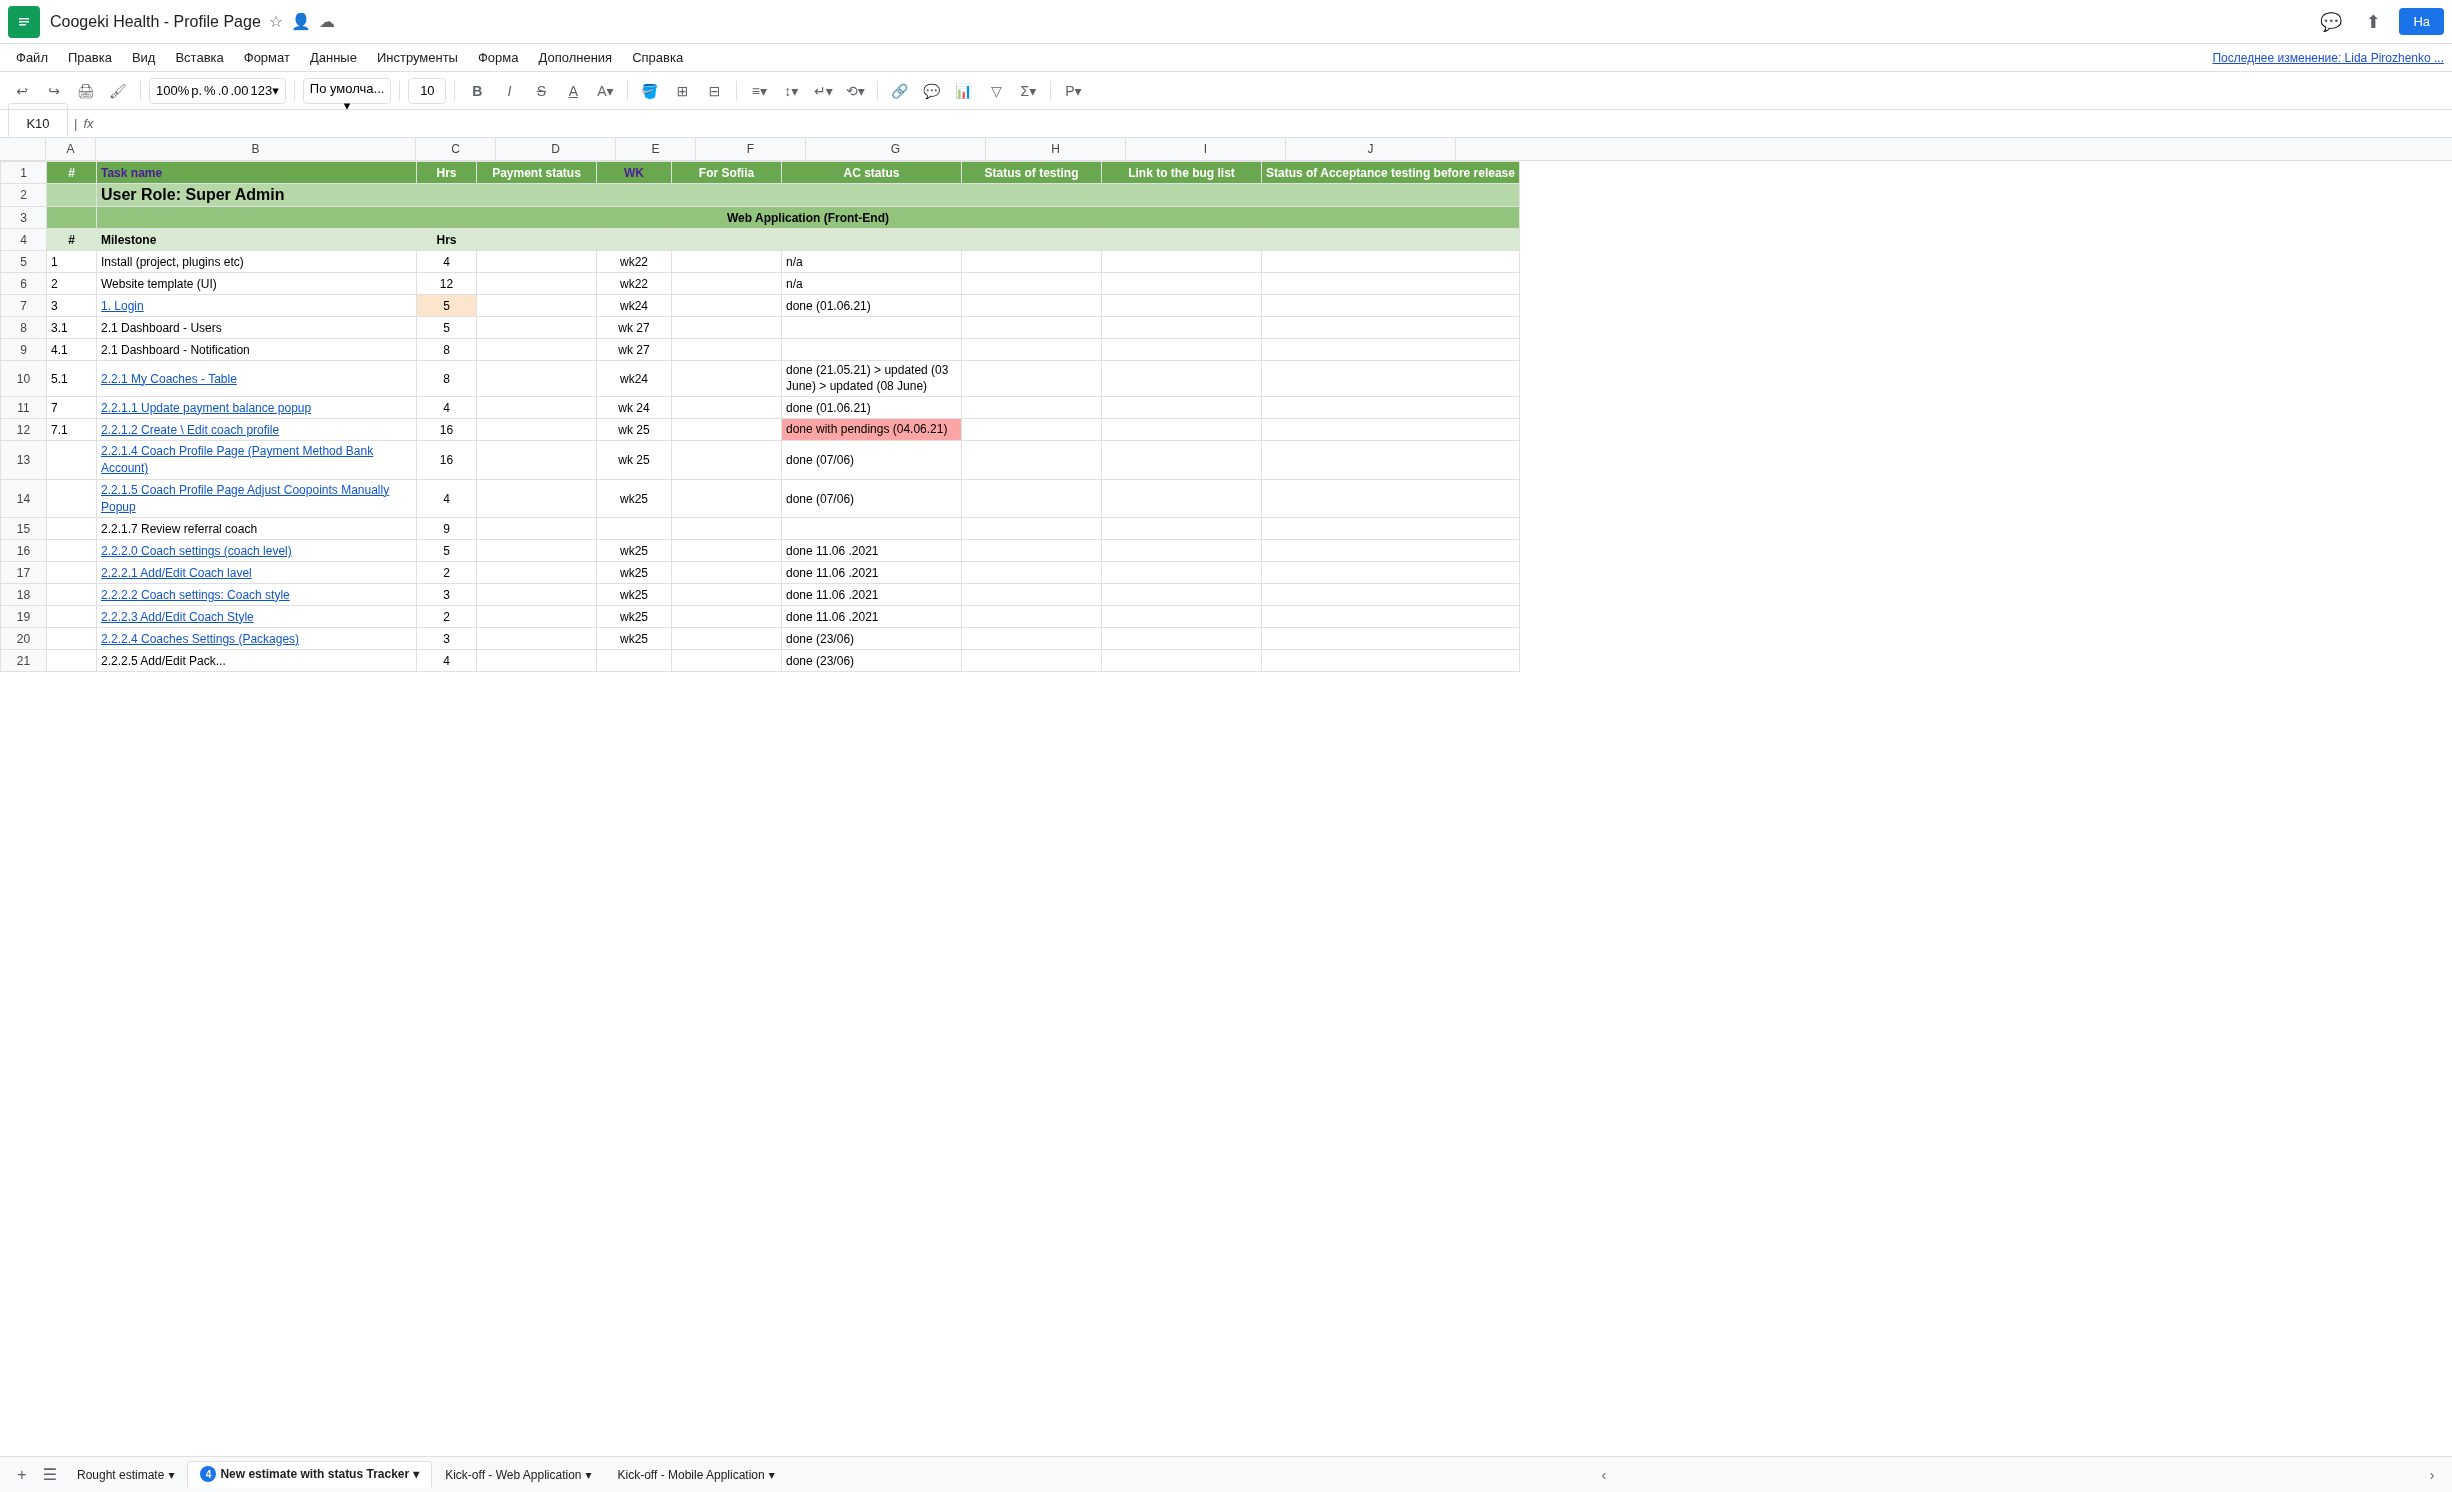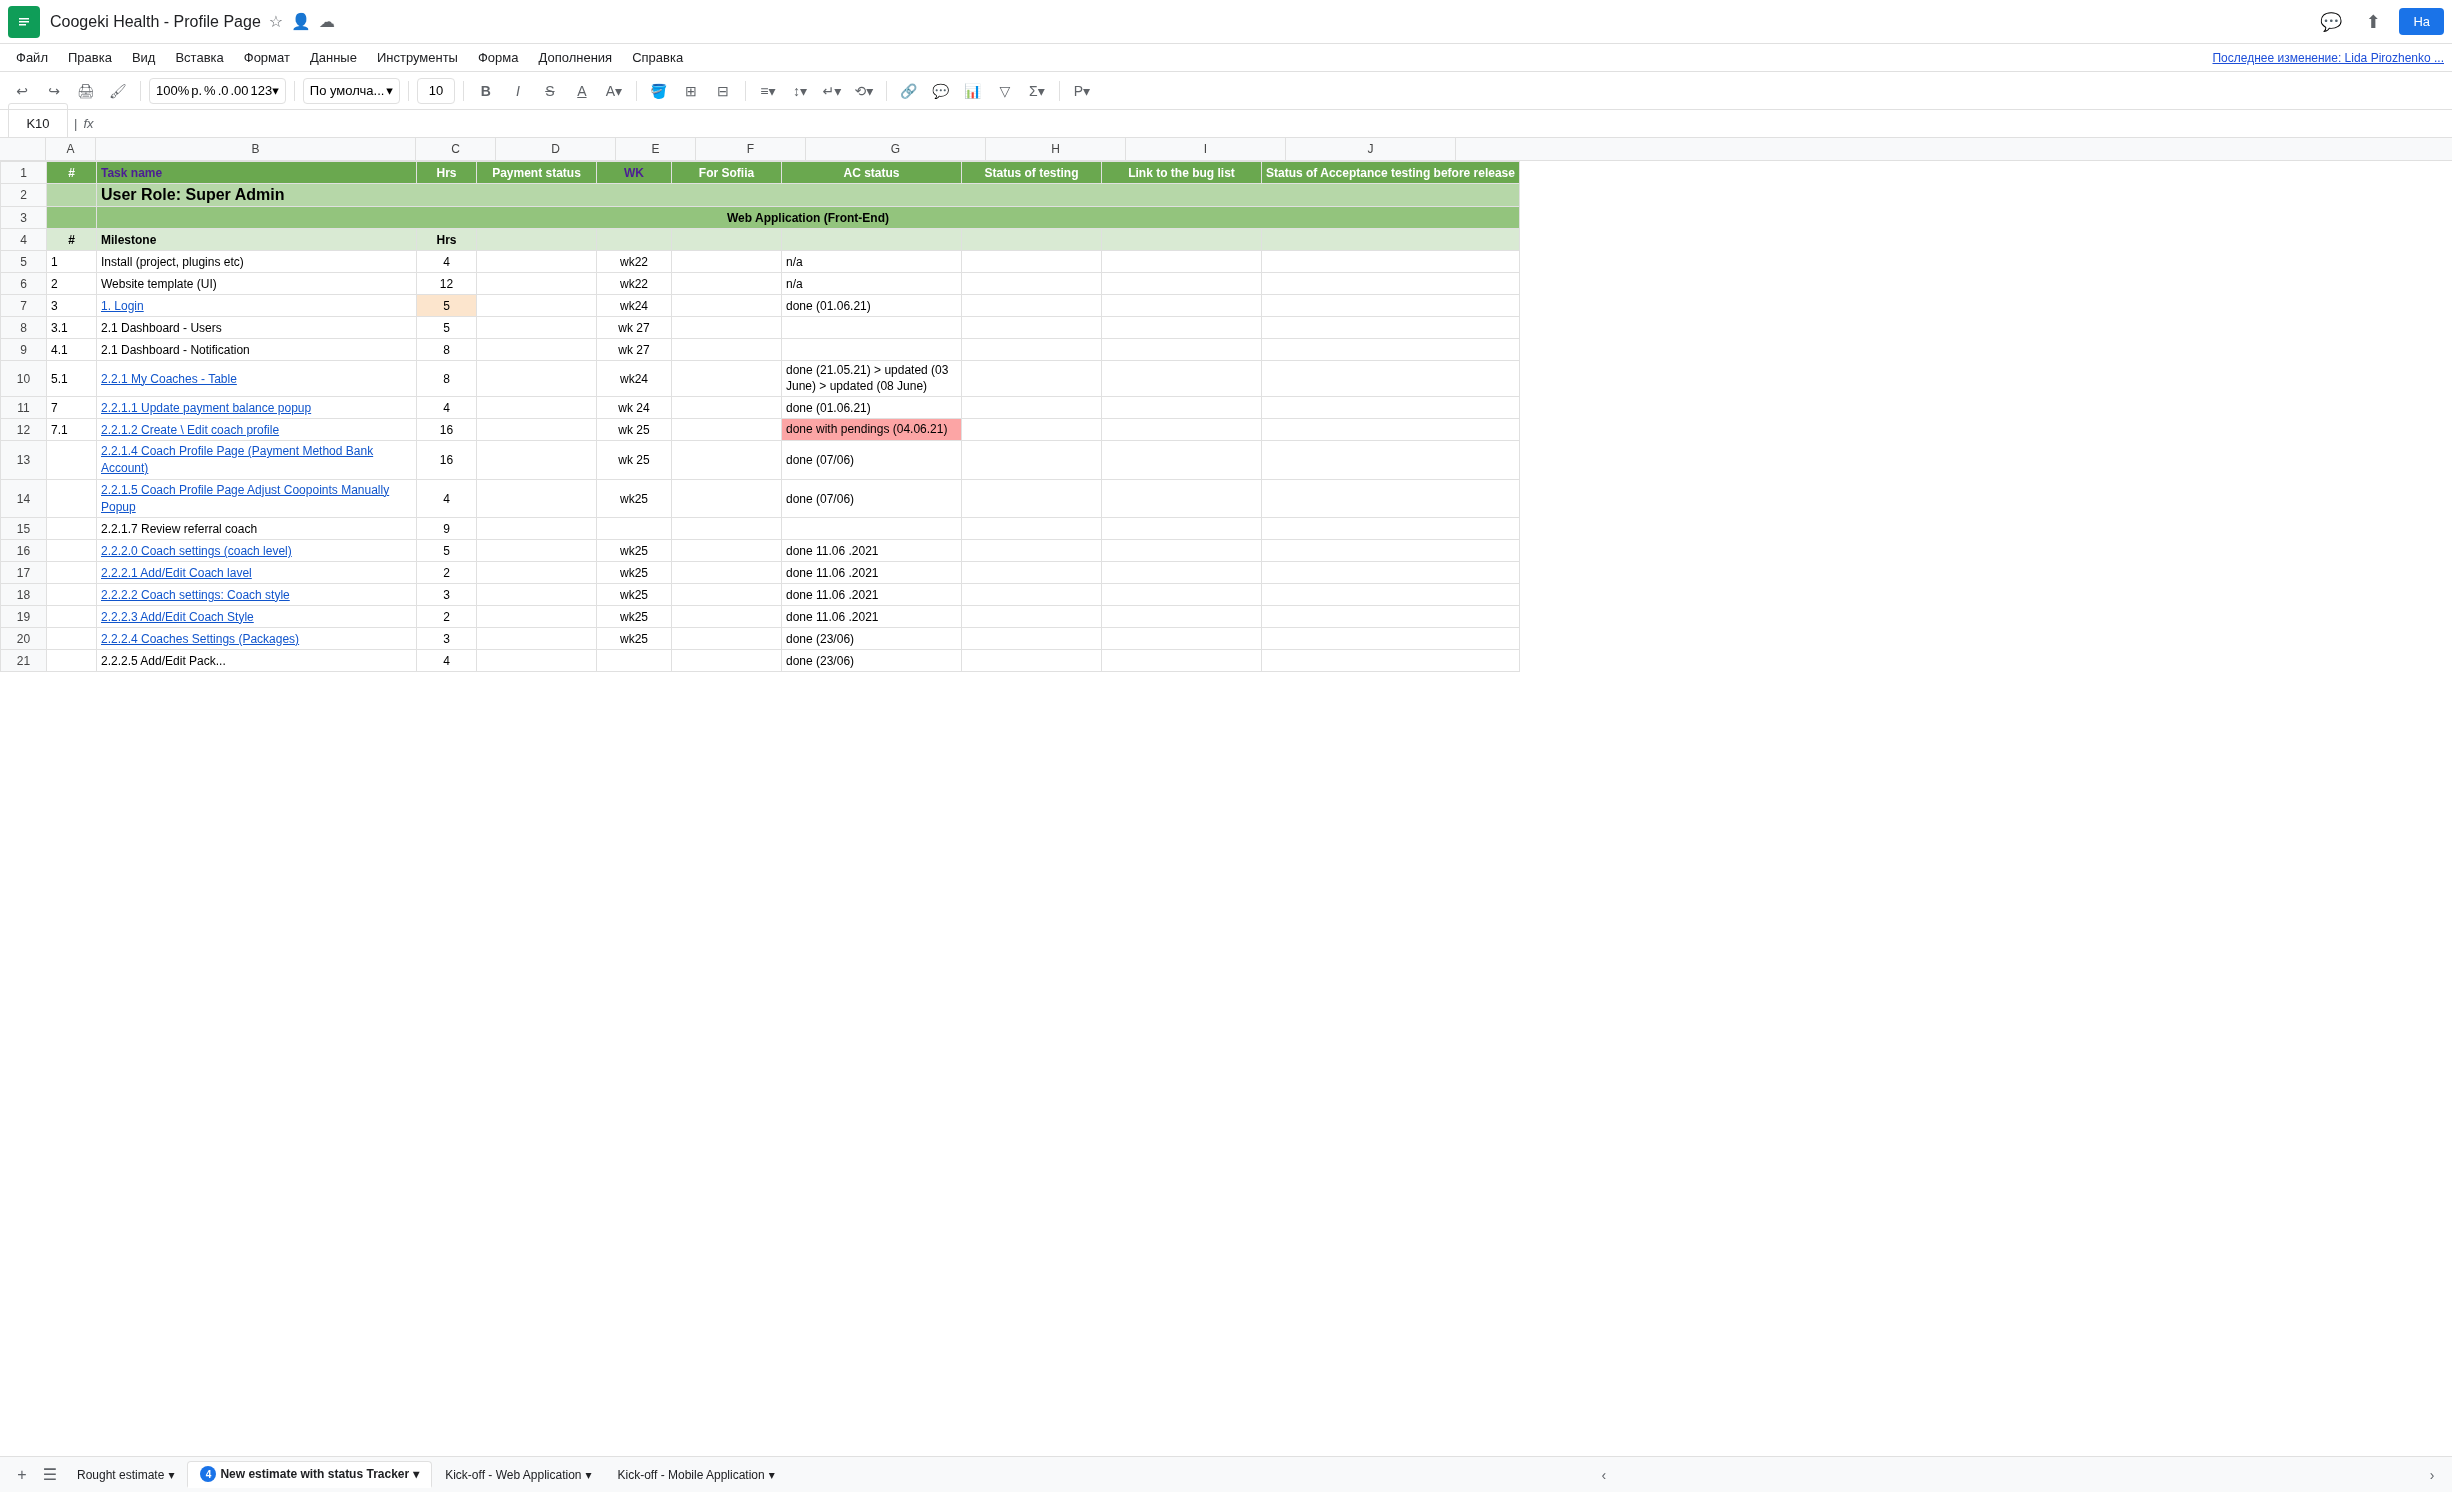--- a/index.html
+++ b/index.html
@@ -74,21 +74,21 @@
       font-size: 13px; cursor: pointer; height: 26px;
     }
     .font-box {
       width: 38px; border: 1px solid #e0e0e0; border-radius: 4px;
       padding: 2px 4px; font-size: 13px; height: 26px;
       display: flex; align-items: center; justify-content: center; cursor: pointer;
     }
     .dropdown-box {
       display: flex; align-items: center; gap: 2px;
       border: 1px solid #e0e0e0; border-radius: 4px; padding: 2px 6px;
-      font-size: 13px; cursor: pointer; height: 26px; min-width: 80px;
+      font-size: 13px; cursor: pointer; height: 26px; min-width: 80px; flex-direction: column;
     }
 
     
     .formula-bar {
       display: flex;
       align-items: center;
       padding: 2px 8px;
       background: #fff;
       border-bottom: 1px solid #e0e0e0;
       height: 28px;

